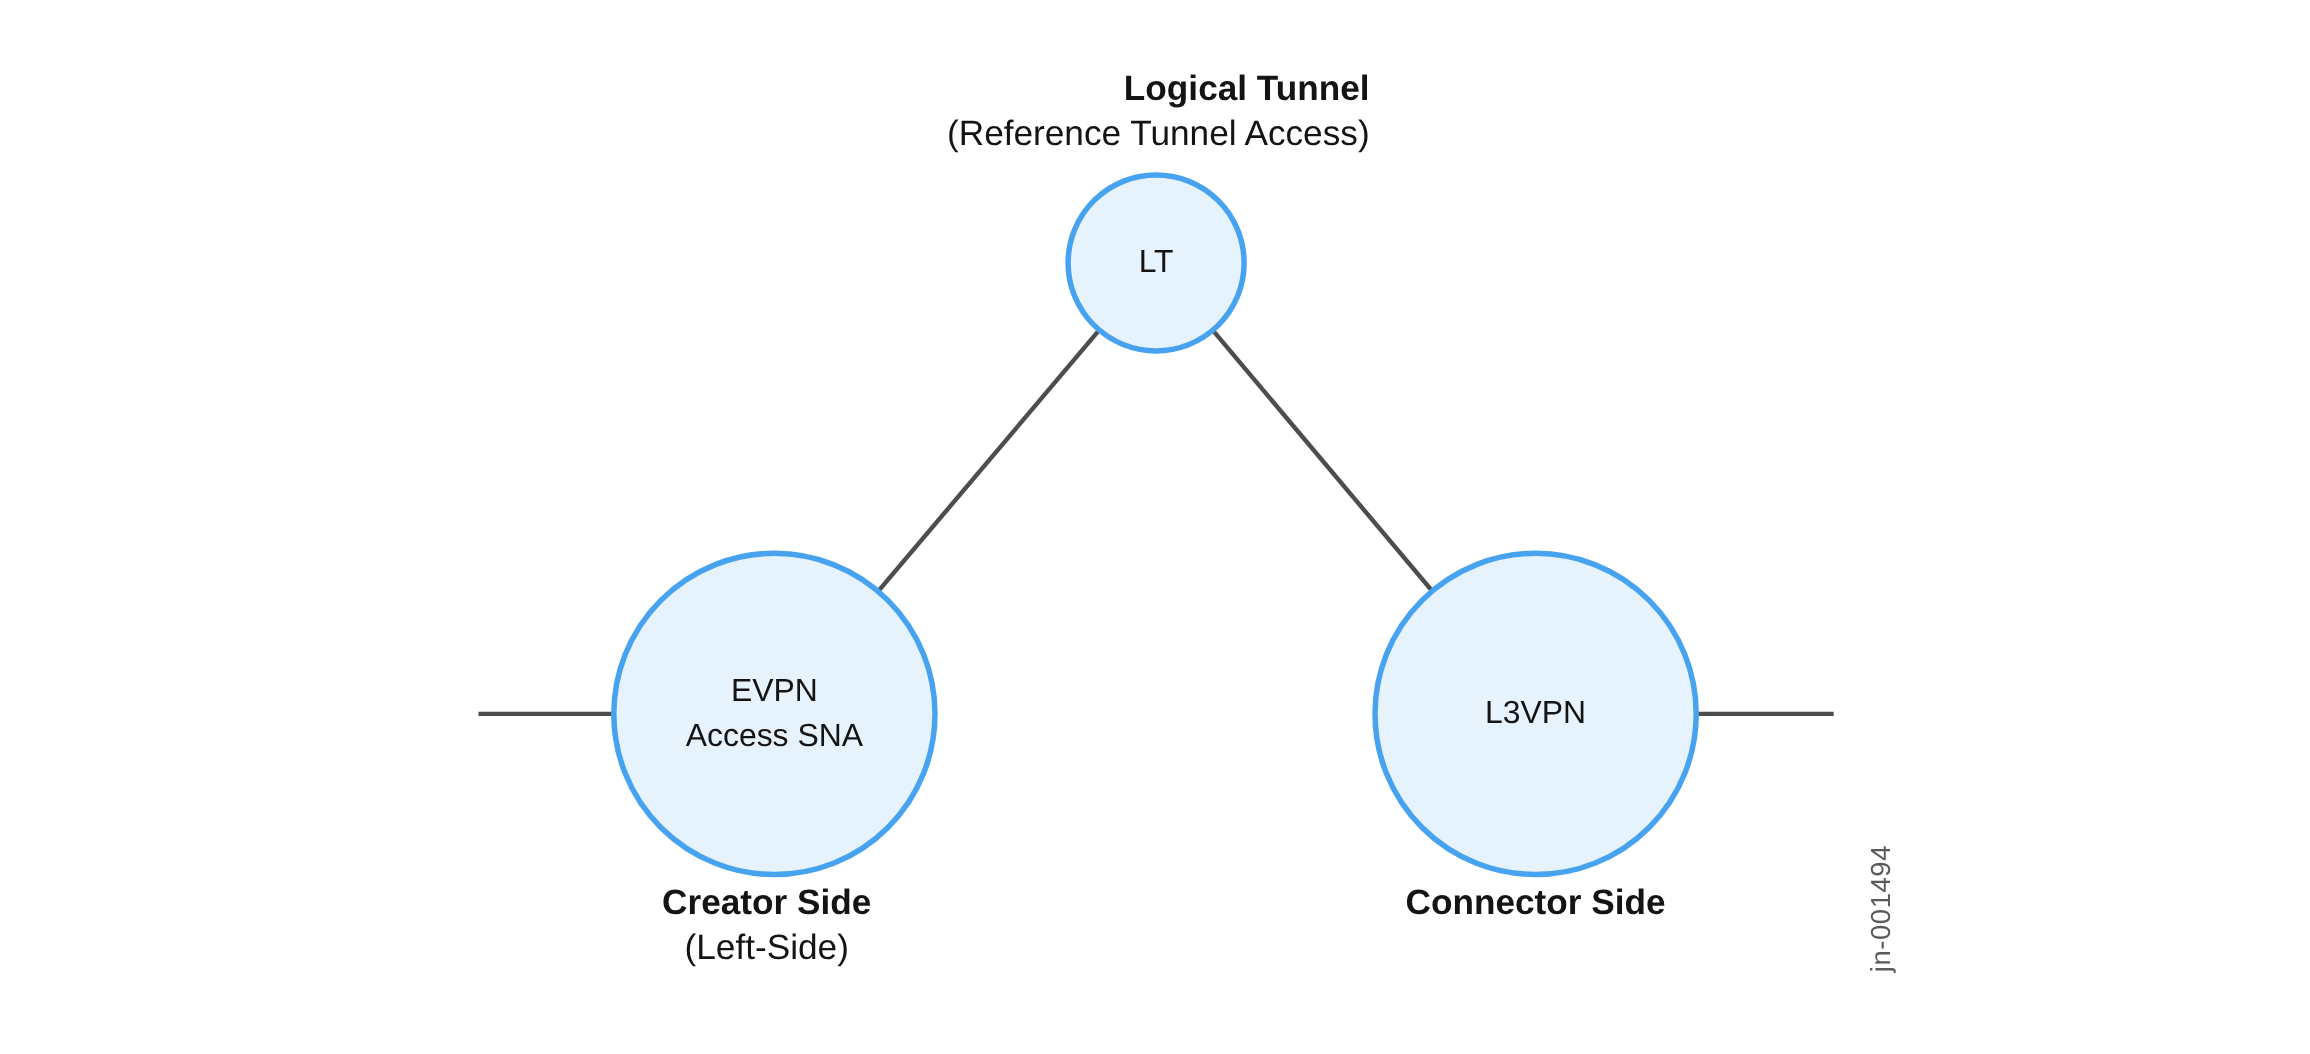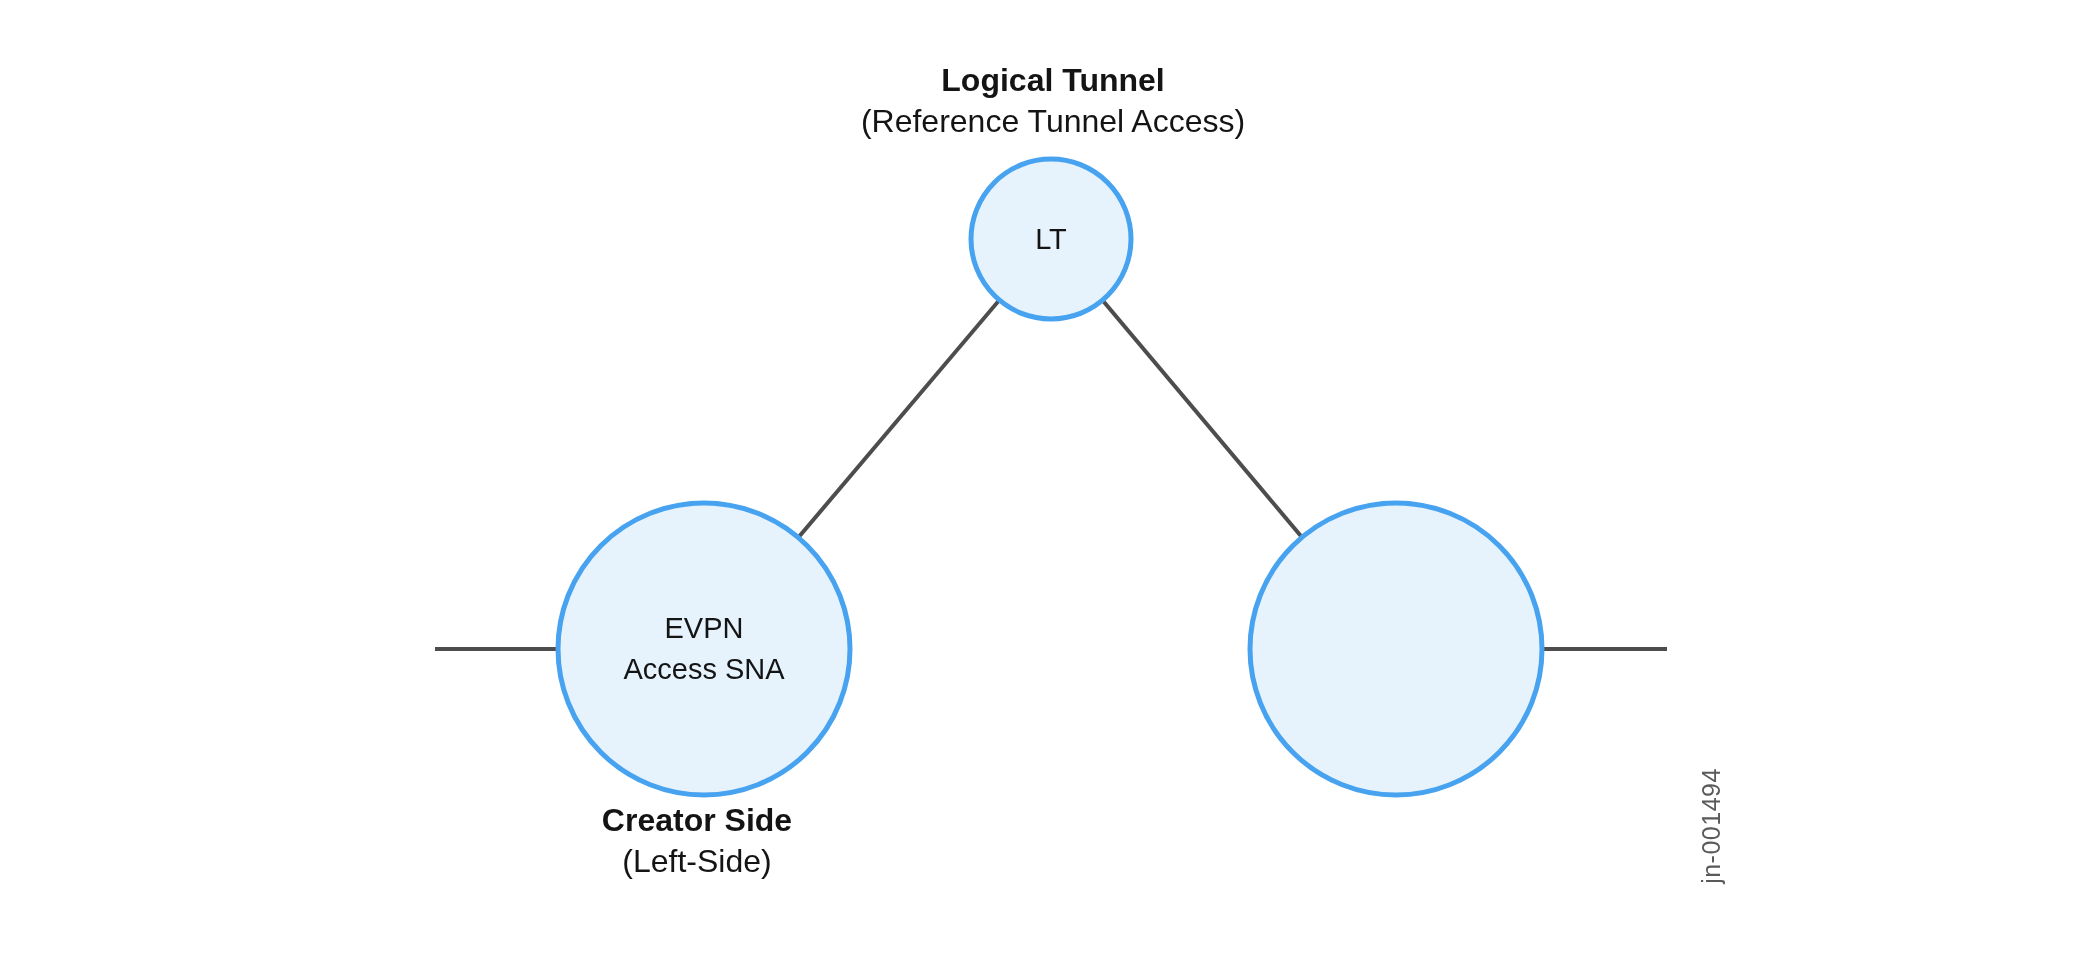--- a/index.html
+++ b/index.html
@@ -27,21 +27,21 @@
     text-align:center;
     font-size:32px;
     line-height:41px;
     transform:translateX(-50%);
     white-space:nowrap;
   }
   .node-label{
     transform:translate(-50%,-50%);
     font-size:29px;
   }
-  .bold{font-weight:700;}
+  .bold{font-weight:700;text-align:right;}
   .watermark{
     position:absolute;
     transform:translate(-50%,-50%) rotate(-90deg);
     font-size:25px;
     letter-spacing:0.5px;
     color:var(--watermark);
     white-space:nowrap;
   }
 </style>
 </head>
@@ -65,25 +65,27 @@
   </div>
 
   <div class="label node-label" style="left:1051px;top:239px">LT</div>
 
   <div class="label node-label" style="left:704px;top:649px">
     <div>EVPN</div>
     <div>Access SNA</div>
   </div>
 
   <div class="label node-label" style="left:1396px;top:649px">
+    <div>L3VPN</div>
   </div>
 
   <div class="label" style="left:697px;top:800px">
     <div class="bold">Creator Side</div>
     <div>(Left-Side)</div>
   </div>
 
   <div class="label" style="left:1396px;top:800px">
+    <div class="bold">Connector Side</div>
   </div>
 
   <div class="watermark" style="left:1711px;top:826px">jn-001494</div>
 
 </div>
 
 </body></html>

